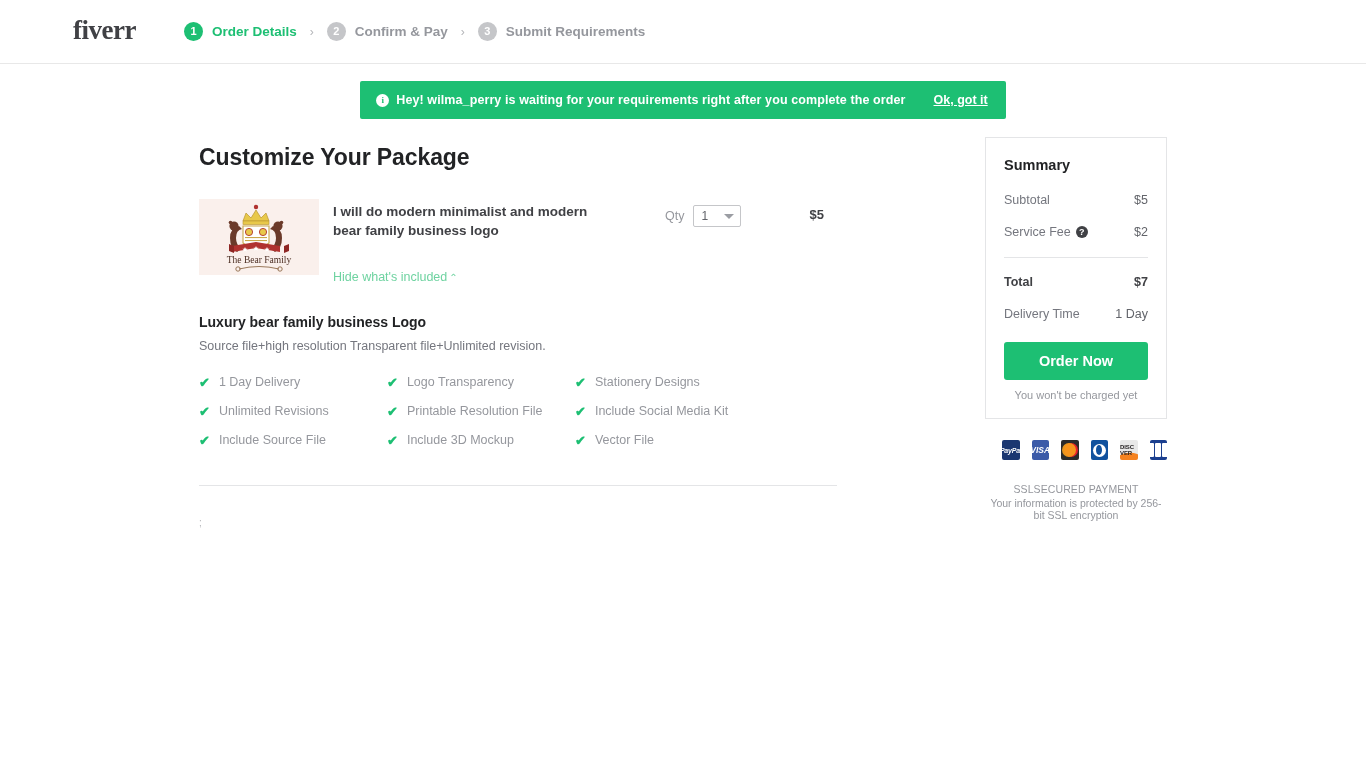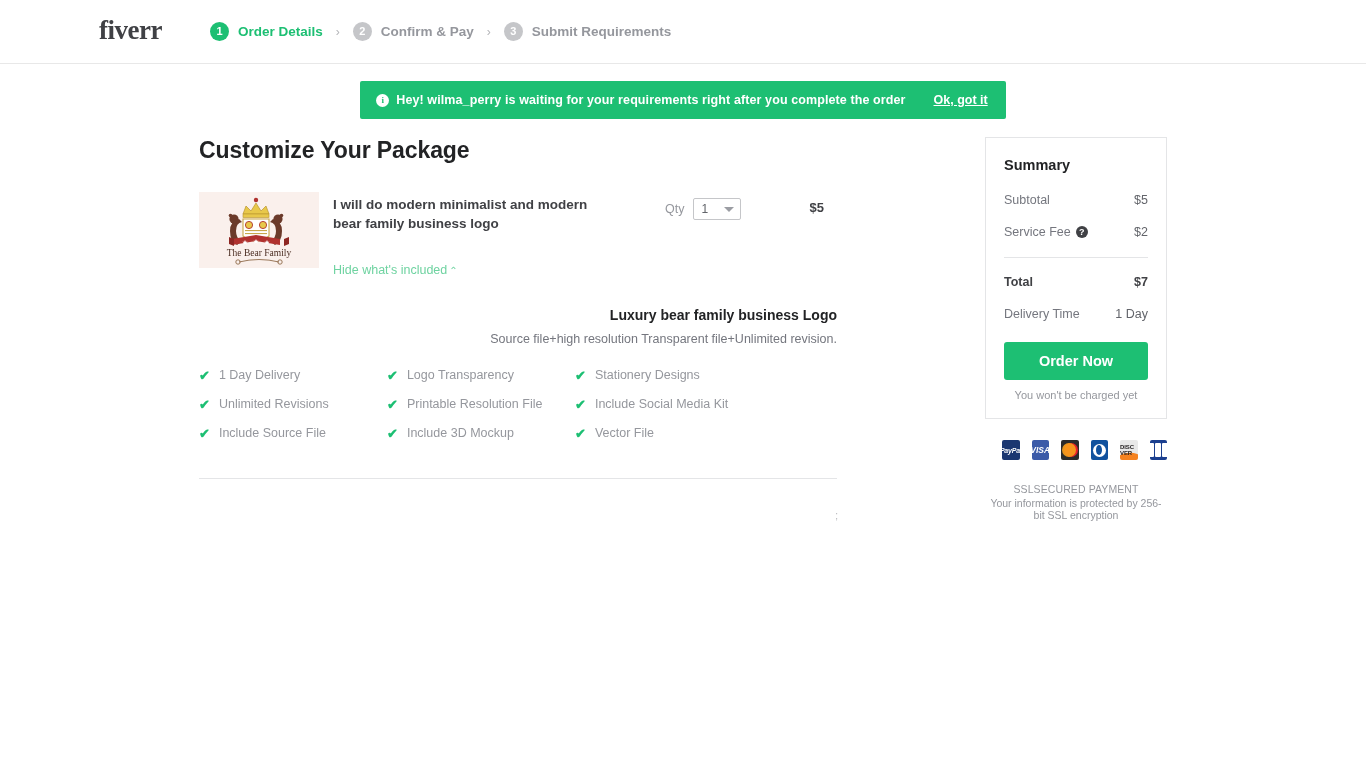--- a/index.html
+++ b/index.html
@@ -10,21 +10,21 @@
     font-family: "Liberation Sans", sans-serif;
     -webkit-font-smoothing: antialiased;
   }
 
   
   .header {
     height: 64px;
     border-bottom: 1px solid #e8e8e8;
     display: flex;
     align-items: center;
-    padding-left: 99px;
+    padding-left: 73px;
   }
   .brand {
     font-family: "Liberation Serif", serif;
     font-weight: bold;
     font-size: 27px;
     color: #404145;
     letter-spacing: -0.5px;
     line-height: 1;
     position: relative;
     top: -1px;
@@ -118,20 +118,21 @@
   .left-col { width: 638px; }
   .spacer { flex: 1 1 auto; }
   .right-col { width: 230px; padding-left: 48px; }
 
   .page-title {
     font-size: 23px;
     font-weight: bold;
     color: #222325;
     letter-spacing: -0.1px;
     margin-bottom: 28px;
+    margin-top: 7px;
   }
 
   
   .gig-row { display: flex; align-items: flex-start; }
   .gig-thumb {
     width: 120px; height: 76px;
     background: #e5e5e5;
     flex: 0 0 auto;
     position: relative;
     overflow: hidden;
@@ -189,21 +190,21 @@
   .gig-price {
     margin-left: 68px;
     font-size: 13px;
     font-weight: bold;
     color: #404145;
     padding-top: 8px;
     flex: 0 0 auto;
   }
 
   
-  .pkg { margin-top: 29px; text-align: right; }
+  .pkg { margin-top: 29px; }
   .pkg-title {
     font-size: 14px;
     font-weight: bold;
     color: #222325;
   }
   .pkg-desc {
     margin-top: 9px;
     font-size: 12.5px;
     color: #74767e;
   }

